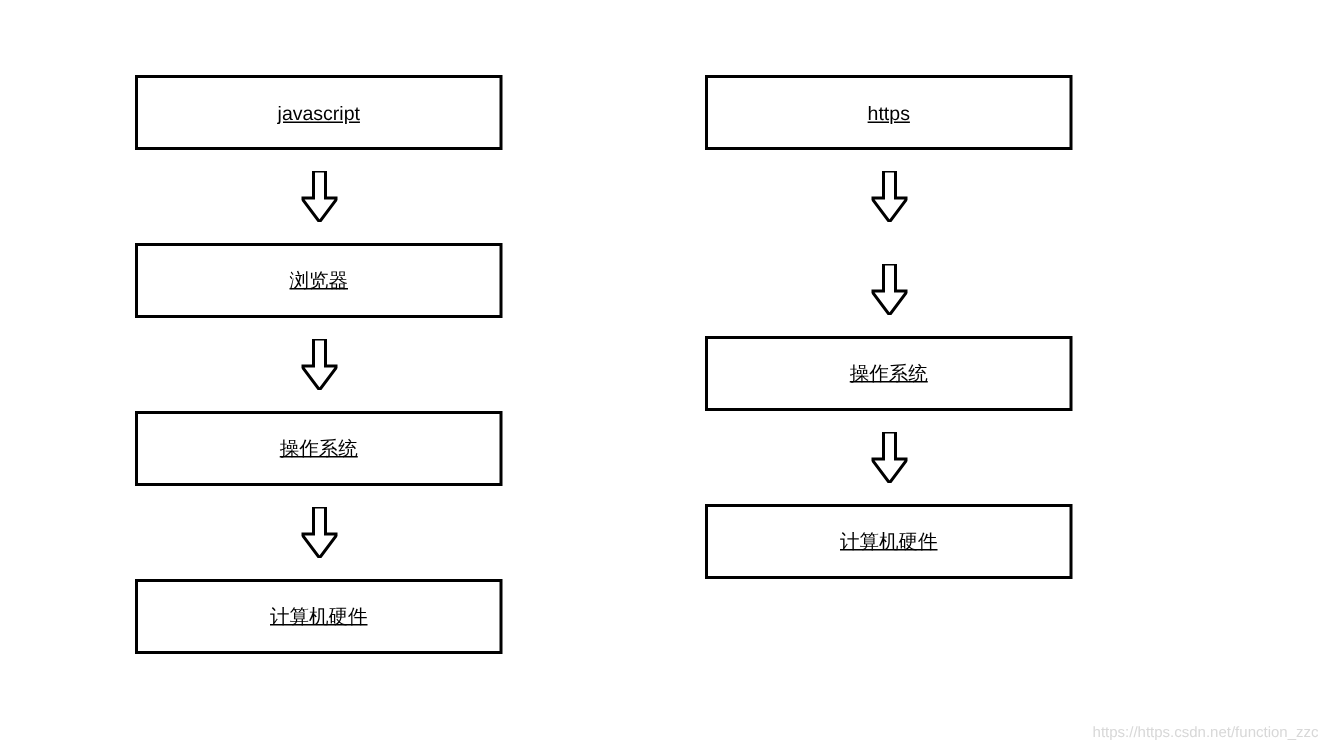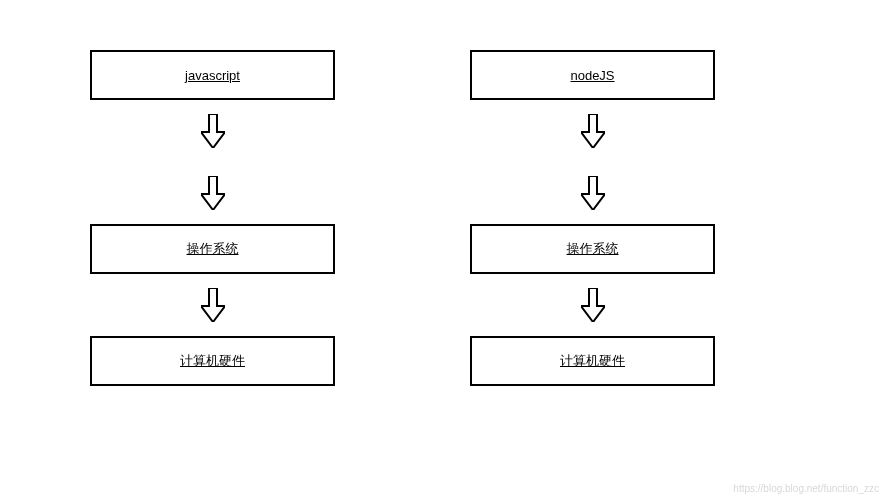--- a/index.html
+++ b/index.html
@@ -62,41 +62,44 @@
 <div class="diagram-container">
   <div class="column">
     <div class="box">
       <span>javascript</span>
     </div>
     <div class="arrow-down">
       <svg width="24" height="34" viewBox="0 0 24 34">
         <path d="M 8 0 L 16 0 L 16 18 L 24 18 L 12 34 L 0 18 L 8 18 Z" fill="none" stroke="#000" stroke-width="2"></path>
       </svg>
     </div>
+    <div class="box">
+      <span>浏览器</span>
+    </div>
     <div class="arrow-down">
       <svg width="24" height="34" viewBox="0 0 24 34">
         <path d="M 8 0 L 16 0 L 16 18 L 24 18 L 12 34 L 0 18 L 8 18 Z" fill="none" stroke="#000" stroke-width="2"></path>
       </svg>
     </div>
     <div class="box">
       <span>操作系统</span>
     </div>
     <div class="arrow-down">
       <svg width="24" height="34" viewBox="0 0 24 34">
         <path d="M 8 0 L 16 0 L 16 18 L 24 18 L 12 34 L 0 18 L 8 18 Z" fill="none" stroke="#000" stroke-width="2"></path>
       </svg>
     </div>
     <div class="box">
       <span>计算机硬件</span>
     </div>
   </div>
 
   <div class="column">
     <div class="box">
-      <span>nodeJS</span>
+      <span>https</span>
     </div>
     <div class="arrow-down">
       <svg width="24" height="34" viewBox="0 0 24 34">
         <path d="M 8 0 L 16 0 L 16 18 L 24 18 L 12 34 L 0 18 L 8 18 Z" fill="none" stroke="#000" stroke-width="2"></path>
       </svg>
     </div>
     <div class="arrow-down">
       <svg width="24" height="34" viewBox="0 0 24 34">
         <path d="M 8 0 L 16 0 L 16 18 L 24 18 L 12 34 L 0 18 L 8 18 Z" fill="none" stroke="#000" stroke-width="2"></path>
       </svg>
@@ -109,14 +112,14 @@
         <path d="M 8 0 L 16 0 L 16 18 L 24 18 L 12 34 L 0 18 L 8 18 Z" fill="none" stroke="#000" stroke-width="2"></path>
       </svg>
     </div>
     <div class="box">
       <span>计算机硬件</span>
     </div>
   </div>
 </div>
 
 <div class="watermark">
-  <span>https://blog.blog.net/function_zzc</span>
+  <span>https://https.csdn.net/function_zzc</span>
 </div>
 
 </body></html>

